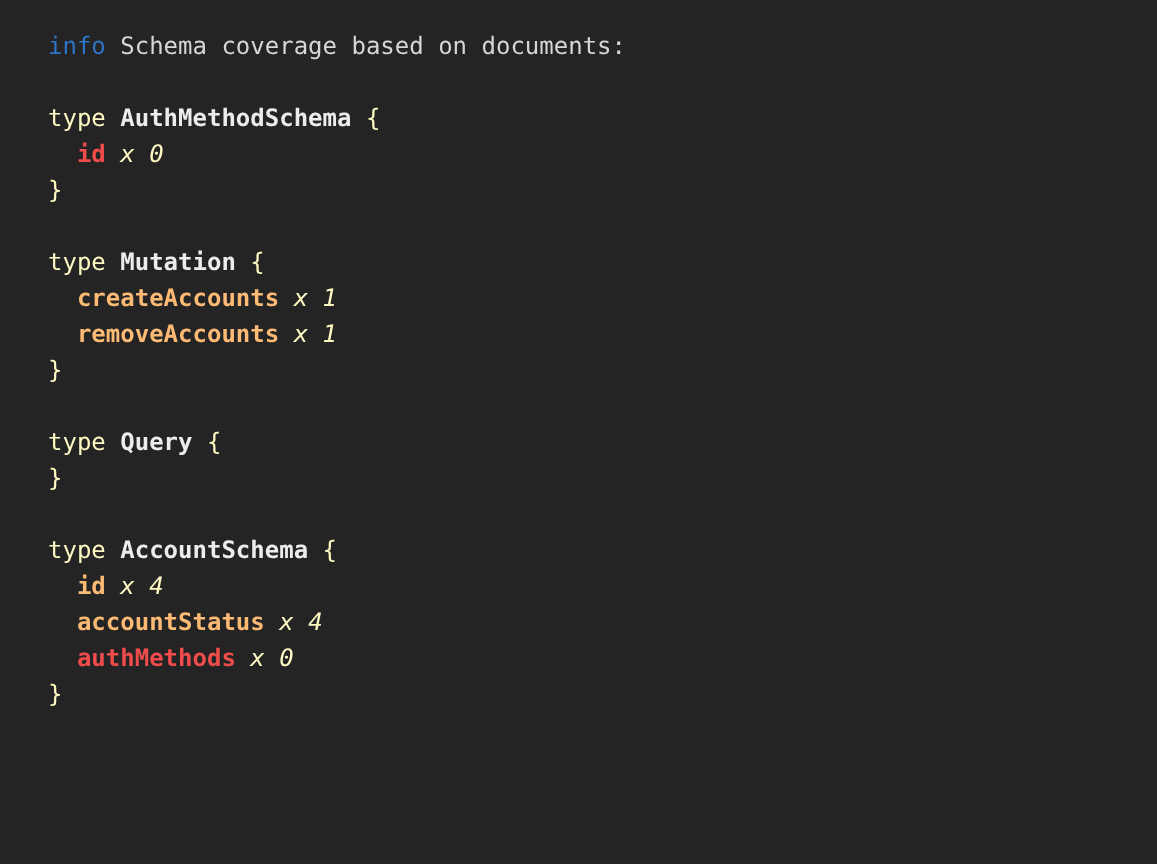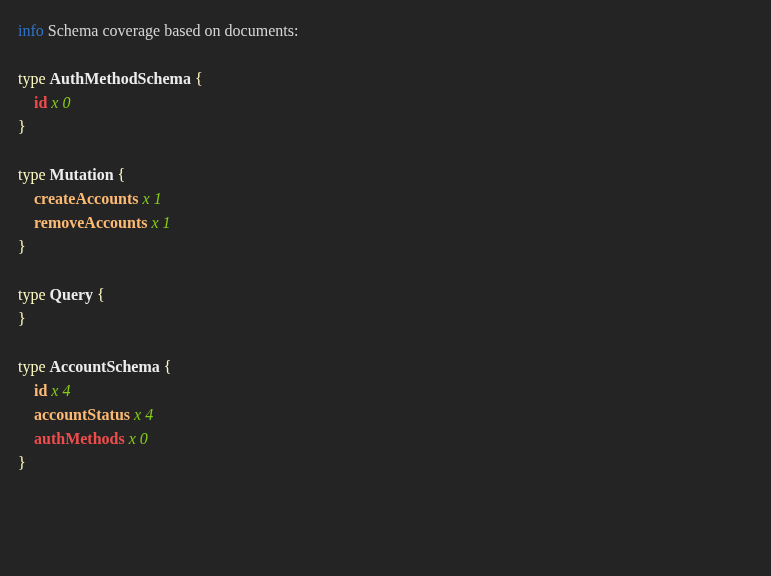--- a/index.html
+++ b/index.html
@@ -10,22 +10,21 @@
   body {
     width: 771px;
     height: 576px;
     overflow: hidden;
     font-family: "DejaVu Sans Mono", "Liberation Mono", monospace;
     font-size: 16px;
     line-height: 24px;
     color: #d6d6d6;
   }
   .terminal {
-    padding: 19px 0 0 18px;
-    font-family: Liberation Serif, serif;
+    padding: 19px 0 0 32px;
   }
   .line {
     height: 24px;
     white-space: nowrap;
   }
   .blank {
     height: 24px;
   }
   .info {
     color: #2e74c8;
@@ -44,21 +43,21 @@
     margin-left: 2ch;
   }
   .field-name {
     color: #fdba74;
     font-weight: bold;
   }
   .field-name.zero {
     color: #f14c4c;
   }
   .count {
-    color: #84cc16;
+    color: #fef9c3;
     font-style: italic;
   }
 </style>
 </head>
 <body>
 
 <div class="terminal">
 
   <div class="line"><span class="info">info</span> <span class="msg">Schema coverage based on documents:</span></div>
 

